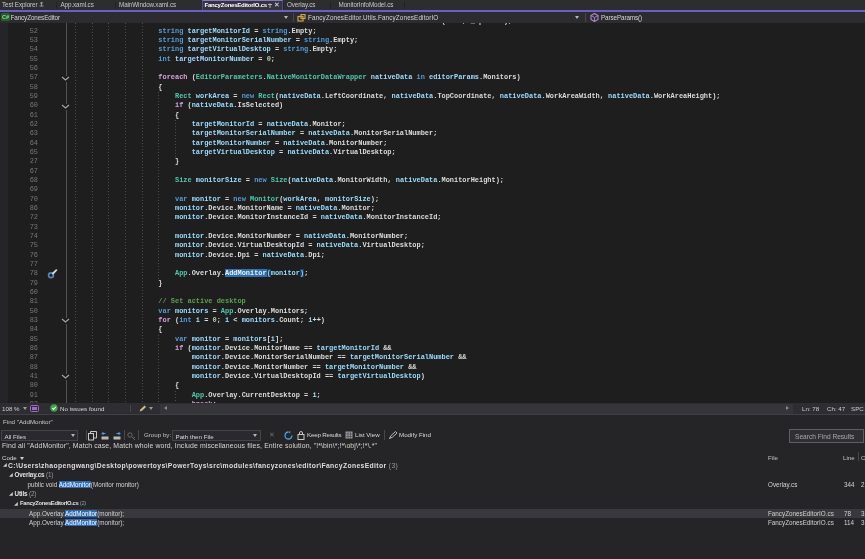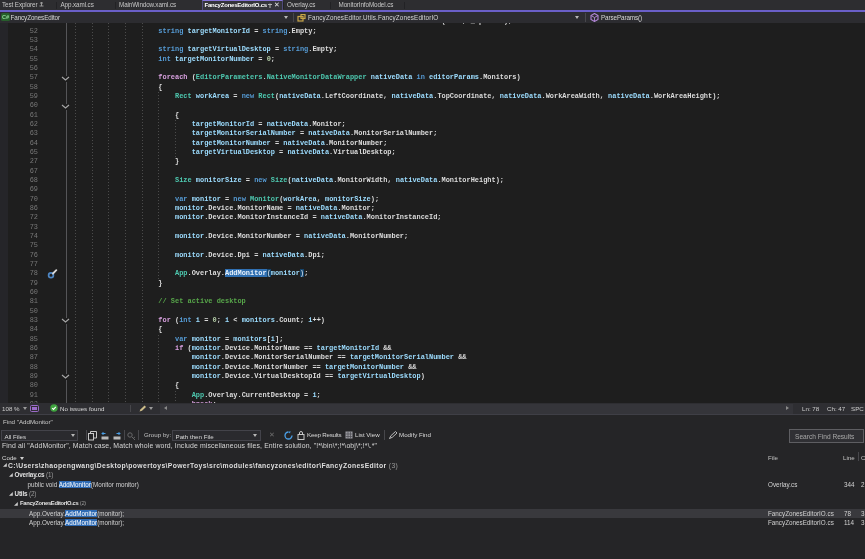--- a/index.html
+++ b/index.html
@@ -136,21 +136,21 @@
 <div class="ln" style="top:255.59px">79</div>
 <div class="ln" style="top:264.92px">60</div>
 <div class="ln" style="top:274.26px">81</div>
 <div class="ln" style="top:283.59px">50</div>
 <div class="ln" style="top:292.92px">83</div>
 <div class="ln" style="top:302.26px">84</div>
 <div class="ln" style="top:311.59px">85</div>
 <div class="ln" style="top:320.92px">86</div>
 <div class="ln" style="top:330.26px">87</div>
 <div class="ln" style="top:339.59px">88</div>
-<div class="ln" style="top:348.92px">89</div>
+<div class="ln" style="top:348.92px">41</div>
 <div class="ln" style="top:358.25px">80</div>
 <div class="ln" style="top:367.59px">91</div>
 <div class="ln" style="top:376.92px">92</div>
   <div id="outline"></div>
   <div class="ig" style="left:75.1px;top:0.0px;height:380.0px"></div>
 <div class="ig" style="left:91.8px;top:0.0px;height:380.0px"></div>
 <div class="ig" style="left:108.4px;top:0.0px;height:380.0px"></div>
 <div class="ig" style="left:125.1px;top:0.0px;height:380.0px"></div>
 <div class="ig" style="left:141.7px;top:0.0px;height:380.0px"></div>
 <div class="ig" style="left:158.4px;top:68.9px;height:186.7px"></div>
@@ -172,40 +172,44 @@
         <path d="M1 1 L4.5 4 L8 1" stroke="#a8a8a8" stroke-width="1.1" fill="none"></path>
       </svg>
     </div>
 <div class="chv" style="top:351.1px">
       <svg width="9" height="6">
         <path d="M1 1 L4.5 4 L8 1" stroke="#a8a8a8" stroke-width="1.1" fill="none"></path>
       </svg>
     </div>
   <div class="cl" style="top:-5.73px">&nbsp;&nbsp;&nbsp;&nbsp;&nbsp;&nbsp;&nbsp;&nbsp;&nbsp;&nbsp;&nbsp;&nbsp;&nbsp;&nbsp;&nbsp;&nbsp;&nbsp;&nbsp;&nbsp;&nbsp;<i class="t">EditorParams</i> <i class="v">editorParams</i> = JsonSerializer.Deserialize&lt;<i class="t">EditorParams</i>&gt;(data, _options);</div>
 <div class="cl" style="top:3.60px">&nbsp;&nbsp;&nbsp;&nbsp;&nbsp;&nbsp;&nbsp;&nbsp;&nbsp;&nbsp;&nbsp;&nbsp;&nbsp;&nbsp;&nbsp;&nbsp;&nbsp;&nbsp;&nbsp;&nbsp;<i class="k">string</i> <i class="v">targetMonitorId</i> = <i class="k">string</i>.Empty;</div>
+<div class="cl" style="top:12.93px">&nbsp;&nbsp;&nbsp;&nbsp;&nbsp;&nbsp;&nbsp;&nbsp;&nbsp;&nbsp;&nbsp;&nbsp;&nbsp;&nbsp;&nbsp;&nbsp;&nbsp;&nbsp;&nbsp;&nbsp;<i class="k">string</i> <i class="v">targetMonitorSerialNumber</i> = <i class="k">string</i>.Empty;</div>
 <div class="cl" style="top:22.27px">&nbsp;&nbsp;&nbsp;&nbsp;&nbsp;&nbsp;&nbsp;&nbsp;&nbsp;&nbsp;&nbsp;&nbsp;&nbsp;&nbsp;&nbsp;&nbsp;&nbsp;&nbsp;&nbsp;&nbsp;<i class="k">string</i> <i class="v">targetVirtualDesktop</i> = <i class="k">string</i>.Empty;</div>
 <div class="cl" style="top:31.60px">&nbsp;&nbsp;&nbsp;&nbsp;&nbsp;&nbsp;&nbsp;&nbsp;&nbsp;&nbsp;&nbsp;&nbsp;&nbsp;&nbsp;&nbsp;&nbsp;&nbsp;&nbsp;&nbsp;&nbsp;<i class="k">int</i> <i class="v">targetMonitorNumber</i> = <i class="n">0</i>;</div>
 <div class="cl" style="top:50.27px">&nbsp;&nbsp;&nbsp;&nbsp;&nbsp;&nbsp;&nbsp;&nbsp;&nbsp;&nbsp;&nbsp;&nbsp;&nbsp;&nbsp;&nbsp;&nbsp;&nbsp;&nbsp;&nbsp;&nbsp;<i class="c">foreach</i> (<i class="t">EditorParameters</i>.<i class="t">NativeMonitorDataWrapper</i> <i class="v">nativeData</i> <i class="k">in</i> <i class="v">editorParams</i>.Monitors)</div>
 <div class="cl" style="top:59.60px">&nbsp;&nbsp;&nbsp;&nbsp;&nbsp;&nbsp;&nbsp;&nbsp;&nbsp;&nbsp;&nbsp;&nbsp;&nbsp;&nbsp;&nbsp;&nbsp;&nbsp;&nbsp;&nbsp;&nbsp;{</div>
 <div class="cl" style="top:68.93px">&nbsp;&nbsp;&nbsp;&nbsp;&nbsp;&nbsp;&nbsp;&nbsp;&nbsp;&nbsp;&nbsp;&nbsp;&nbsp;&nbsp;&nbsp;&nbsp;&nbsp;&nbsp;&nbsp;&nbsp;&nbsp;&nbsp;&nbsp;&nbsp;<i class="t">Rect</i> <i class="v">workArea</i> = <i class="k">new</i> <i class="t">Rect</i>(<i class="v">nativeData</i>.LeftCoordinate, <i class="v">nativeData</i>.TopCoordinate, <i class="v">nativeData</i>.WorkAreaWidth, <i class="v">nativeData</i>.WorkAreaHeight);</div>
+<div class="cl" style="top:78.26px">&nbsp;&nbsp;&nbsp;&nbsp;&nbsp;&nbsp;&nbsp;&nbsp;&nbsp;&nbsp;&nbsp;&nbsp;&nbsp;&nbsp;&nbsp;&nbsp;&nbsp;&nbsp;&nbsp;&nbsp;&nbsp;&nbsp;&nbsp;&nbsp;<i class="c">if</i> (<i class="v">nativeData</i>.IsSelected)</div>
 <div class="cl" style="top:87.60px">&nbsp;&nbsp;&nbsp;&nbsp;&nbsp;&nbsp;&nbsp;&nbsp;&nbsp;&nbsp;&nbsp;&nbsp;&nbsp;&nbsp;&nbsp;&nbsp;&nbsp;&nbsp;&nbsp;&nbsp;&nbsp;&nbsp;&nbsp;&nbsp;{</div>
 <div class="cl" style="top:96.93px">&nbsp;&nbsp;&nbsp;&nbsp;&nbsp;&nbsp;&nbsp;&nbsp;&nbsp;&nbsp;&nbsp;&nbsp;&nbsp;&nbsp;&nbsp;&nbsp;&nbsp;&nbsp;&nbsp;&nbsp;&nbsp;&nbsp;&nbsp;&nbsp;&nbsp;&nbsp;&nbsp;&nbsp;<i class="v">targetMonitorId</i> = <i class="v">nativeData</i>.Monitor;</div>
 <div class="cl" style="top:106.26px">&nbsp;&nbsp;&nbsp;&nbsp;&nbsp;&nbsp;&nbsp;&nbsp;&nbsp;&nbsp;&nbsp;&nbsp;&nbsp;&nbsp;&nbsp;&nbsp;&nbsp;&nbsp;&nbsp;&nbsp;&nbsp;&nbsp;&nbsp;&nbsp;&nbsp;&nbsp;&nbsp;&nbsp;<i class="v">targetMonitorSerialNumber</i> = <i class="v">nativeData</i>.MonitorSerialNumber;</div>
 <div class="cl" style="top:115.60px">&nbsp;&nbsp;&nbsp;&nbsp;&nbsp;&nbsp;&nbsp;&nbsp;&nbsp;&nbsp;&nbsp;&nbsp;&nbsp;&nbsp;&nbsp;&nbsp;&nbsp;&nbsp;&nbsp;&nbsp;&nbsp;&nbsp;&nbsp;&nbsp;&nbsp;&nbsp;&nbsp;&nbsp;<i class="v">targetMonitorNumber</i> = <i class="v">nativeData</i>.MonitorNumber;</div>
 <div class="cl" style="top:124.93px">&nbsp;&nbsp;&nbsp;&nbsp;&nbsp;&nbsp;&nbsp;&nbsp;&nbsp;&nbsp;&nbsp;&nbsp;&nbsp;&nbsp;&nbsp;&nbsp;&nbsp;&nbsp;&nbsp;&nbsp;&nbsp;&nbsp;&nbsp;&nbsp;&nbsp;&nbsp;&nbsp;&nbsp;<i class="v">targetVirtualDesktop</i> = <i class="v">nativeData</i>.VirtualDesktop;</div>
 <div class="cl" style="top:134.26px">&nbsp;&nbsp;&nbsp;&nbsp;&nbsp;&nbsp;&nbsp;&nbsp;&nbsp;&nbsp;&nbsp;&nbsp;&nbsp;&nbsp;&nbsp;&nbsp;&nbsp;&nbsp;&nbsp;&nbsp;&nbsp;&nbsp;&nbsp;&nbsp;}</div>
 <div class="cl" style="top:152.93px">&nbsp;&nbsp;&nbsp;&nbsp;&nbsp;&nbsp;&nbsp;&nbsp;&nbsp;&nbsp;&nbsp;&nbsp;&nbsp;&nbsp;&nbsp;&nbsp;&nbsp;&nbsp;&nbsp;&nbsp;&nbsp;&nbsp;&nbsp;&nbsp;<i class="t">Size</i> <i class="v">monitorSize</i> = <i class="k">new</i> <i class="t">Size</i>(<i class="v">nativeData</i>.MonitorWidth, <i class="v">nativeData</i>.MonitorHeight);</div>
 <div class="cl" style="top:171.59px">&nbsp;&nbsp;&nbsp;&nbsp;&nbsp;&nbsp;&nbsp;&nbsp;&nbsp;&nbsp;&nbsp;&nbsp;&nbsp;&nbsp;&nbsp;&nbsp;&nbsp;&nbsp;&nbsp;&nbsp;&nbsp;&nbsp;&nbsp;&nbsp;<i class="k">var</i> <i class="v">monitor</i> = <i class="k">new</i> <i class="t">Monitor</i>(<i class="v">workArea</i>, <i class="v">monitorSize</i>);</div>
 <div class="cl" style="top:180.93px">&nbsp;&nbsp;&nbsp;&nbsp;&nbsp;&nbsp;&nbsp;&nbsp;&nbsp;&nbsp;&nbsp;&nbsp;&nbsp;&nbsp;&nbsp;&nbsp;&nbsp;&nbsp;&nbsp;&nbsp;&nbsp;&nbsp;&nbsp;&nbsp;<i class="v">monitor</i>.Device.MonitorName = <i class="v">nativeData</i>.Monitor;</div>
 <div class="cl" style="top:190.26px">&nbsp;&nbsp;&nbsp;&nbsp;&nbsp;&nbsp;&nbsp;&nbsp;&nbsp;&nbsp;&nbsp;&nbsp;&nbsp;&nbsp;&nbsp;&nbsp;&nbsp;&nbsp;&nbsp;&nbsp;&nbsp;&nbsp;&nbsp;&nbsp;<i class="v">monitor</i>.Device.MonitorInstanceId = <i class="v">nativeData</i>.MonitorInstanceId;</div>
 <div class="cl" style="top:208.93px">&nbsp;&nbsp;&nbsp;&nbsp;&nbsp;&nbsp;&nbsp;&nbsp;&nbsp;&nbsp;&nbsp;&nbsp;&nbsp;&nbsp;&nbsp;&nbsp;&nbsp;&nbsp;&nbsp;&nbsp;&nbsp;&nbsp;&nbsp;&nbsp;<i class="v">monitor</i>.Device.MonitorNumber = <i class="v">nativeData</i>.MonitorNumber;</div>
+<div class="cl" style="top:218.26px">&nbsp;&nbsp;&nbsp;&nbsp;&nbsp;&nbsp;&nbsp;&nbsp;&nbsp;&nbsp;&nbsp;&nbsp;&nbsp;&nbsp;&nbsp;&nbsp;&nbsp;&nbsp;&nbsp;&nbsp;&nbsp;&nbsp;&nbsp;&nbsp;<i class="v">monitor</i>.Device.VirtualDesktopId = <i class="v">nativeData</i>.VirtualDesktop;</div>
 <div class="cl" style="top:227.59px">&nbsp;&nbsp;&nbsp;&nbsp;&nbsp;&nbsp;&nbsp;&nbsp;&nbsp;&nbsp;&nbsp;&nbsp;&nbsp;&nbsp;&nbsp;&nbsp;&nbsp;&nbsp;&nbsp;&nbsp;&nbsp;&nbsp;&nbsp;&nbsp;<i class="v">monitor</i>.Device.Dpi = <i class="v">nativeData</i>.Dpi;</div>
 <div class="cl" style="top:246.26px">&nbsp;&nbsp;&nbsp;&nbsp;&nbsp;&nbsp;&nbsp;&nbsp;&nbsp;&nbsp;&nbsp;&nbsp;&nbsp;&nbsp;&nbsp;&nbsp;&nbsp;&nbsp;&nbsp;&nbsp;&nbsp;&nbsp;&nbsp;&nbsp;<i class="t">App</i>.Overlay.<i class="hl">AddMonitor</i><i class="hp">(</i><i class="v">monitor</i><i class="hp">)</i>;</div>
 <div class="cl" style="top:255.59px">&nbsp;&nbsp;&nbsp;&nbsp;&nbsp;&nbsp;&nbsp;&nbsp;&nbsp;&nbsp;&nbsp;&nbsp;&nbsp;&nbsp;&nbsp;&nbsp;&nbsp;&nbsp;&nbsp;&nbsp;}</div>
 <div class="cl" style="top:274.26px">&nbsp;&nbsp;&nbsp;&nbsp;&nbsp;&nbsp;&nbsp;&nbsp;&nbsp;&nbsp;&nbsp;&nbsp;&nbsp;&nbsp;&nbsp;&nbsp;&nbsp;&nbsp;&nbsp;&nbsp;<i class="m">// Set active desktop</i></div>
+<div class="cl" style="top:283.59px">&nbsp;&nbsp;&nbsp;&nbsp;&nbsp;&nbsp;&nbsp;&nbsp;&nbsp;&nbsp;&nbsp;&nbsp;&nbsp;&nbsp;&nbsp;&nbsp;&nbsp;&nbsp;&nbsp;&nbsp;<i class="k">var</i> <i class="v">monitors</i> = <i class="t">App</i>.Overlay.Monitors;</div>
 <div class="cl" style="top:292.92px">&nbsp;&nbsp;&nbsp;&nbsp;&nbsp;&nbsp;&nbsp;&nbsp;&nbsp;&nbsp;&nbsp;&nbsp;&nbsp;&nbsp;&nbsp;&nbsp;&nbsp;&nbsp;&nbsp;&nbsp;<i class="c">for</i> (<i class="k">int</i> <i class="v">i</i> = <i class="n">0</i>; <i class="v">i</i> &lt; <i class="v">monitors</i>.Count; <i class="v">i</i>++)</div>
 <div class="cl" style="top:302.26px">&nbsp;&nbsp;&nbsp;&nbsp;&nbsp;&nbsp;&nbsp;&nbsp;&nbsp;&nbsp;&nbsp;&nbsp;&nbsp;&nbsp;&nbsp;&nbsp;&nbsp;&nbsp;&nbsp;&nbsp;{</div>
 <div class="cl" style="top:311.59px">&nbsp;&nbsp;&nbsp;&nbsp;&nbsp;&nbsp;&nbsp;&nbsp;&nbsp;&nbsp;&nbsp;&nbsp;&nbsp;&nbsp;&nbsp;&nbsp;&nbsp;&nbsp;&nbsp;&nbsp;&nbsp;&nbsp;&nbsp;&nbsp;<i class="k">var</i> <i class="v">monitor</i> = <i class="v">monitors</i>[<i class="v">i</i>];</div>
 <div class="cl" style="top:320.92px">&nbsp;&nbsp;&nbsp;&nbsp;&nbsp;&nbsp;&nbsp;&nbsp;&nbsp;&nbsp;&nbsp;&nbsp;&nbsp;&nbsp;&nbsp;&nbsp;&nbsp;&nbsp;&nbsp;&nbsp;&nbsp;&nbsp;&nbsp;&nbsp;<i class="c">if</i> (<i class="v">monitor</i>.Device.MonitorName == <i class="v">targetMonitorId</i> &amp;&amp;</div>
 <div class="cl" style="top:330.26px">&nbsp;&nbsp;&nbsp;&nbsp;&nbsp;&nbsp;&nbsp;&nbsp;&nbsp;&nbsp;&nbsp;&nbsp;&nbsp;&nbsp;&nbsp;&nbsp;&nbsp;&nbsp;&nbsp;&nbsp;&nbsp;&nbsp;&nbsp;&nbsp;&nbsp;&nbsp;&nbsp;&nbsp;<i class="v">monitor</i>.Device.MonitorSerialNumber == <i class="v">targetMonitorSerialNumber</i> &amp;&amp;</div>
 <div class="cl" style="top:339.59px">&nbsp;&nbsp;&nbsp;&nbsp;&nbsp;&nbsp;&nbsp;&nbsp;&nbsp;&nbsp;&nbsp;&nbsp;&nbsp;&nbsp;&nbsp;&nbsp;&nbsp;&nbsp;&nbsp;&nbsp;&nbsp;&nbsp;&nbsp;&nbsp;&nbsp;&nbsp;&nbsp;&nbsp;<i class="v">monitor</i>.Device.MonitorNumber == <i class="v">targetMonitorNumber</i> &amp;&amp;</div>
 <div class="cl" style="top:348.92px">&nbsp;&nbsp;&nbsp;&nbsp;&nbsp;&nbsp;&nbsp;&nbsp;&nbsp;&nbsp;&nbsp;&nbsp;&nbsp;&nbsp;&nbsp;&nbsp;&nbsp;&nbsp;&nbsp;&nbsp;&nbsp;&nbsp;&nbsp;&nbsp;&nbsp;&nbsp;&nbsp;&nbsp;<i class="v">monitor</i>.Device.VirtualDesktopId == <i class="v">targetVirtualDesktop</i>)</div>
 <div class="cl" style="top:358.25px">&nbsp;&nbsp;&nbsp;&nbsp;&nbsp;&nbsp;&nbsp;&nbsp;&nbsp;&nbsp;&nbsp;&nbsp;&nbsp;&nbsp;&nbsp;&nbsp;&nbsp;&nbsp;&nbsp;&nbsp;&nbsp;&nbsp;&nbsp;&nbsp;{</div>
 <div class="cl" style="top:367.59px">&nbsp;&nbsp;&nbsp;&nbsp;&nbsp;&nbsp;&nbsp;&nbsp;&nbsp;&nbsp;&nbsp;&nbsp;&nbsp;&nbsp;&nbsp;&nbsp;&nbsp;&nbsp;&nbsp;&nbsp;&nbsp;&nbsp;&nbsp;&nbsp;&nbsp;&nbsp;&nbsp;&nbsp;<i class="t">App</i>.Overlay.CurrentDesktop = <i class="v">i</i>;</div>
 <div class="cl" style="top:376.92px">&nbsp;&nbsp;&nbsp;&nbsp;&nbsp;&nbsp;&nbsp;&nbsp;&nbsp;&nbsp;&nbsp;&nbsp;&nbsp;&nbsp;&nbsp;&nbsp;&nbsp;&nbsp;&nbsp;&nbsp;&nbsp;&nbsp;&nbsp;&nbsp;&nbsp;&nbsp;&nbsp;&nbsp;<i class="c">break</i>;</div>

